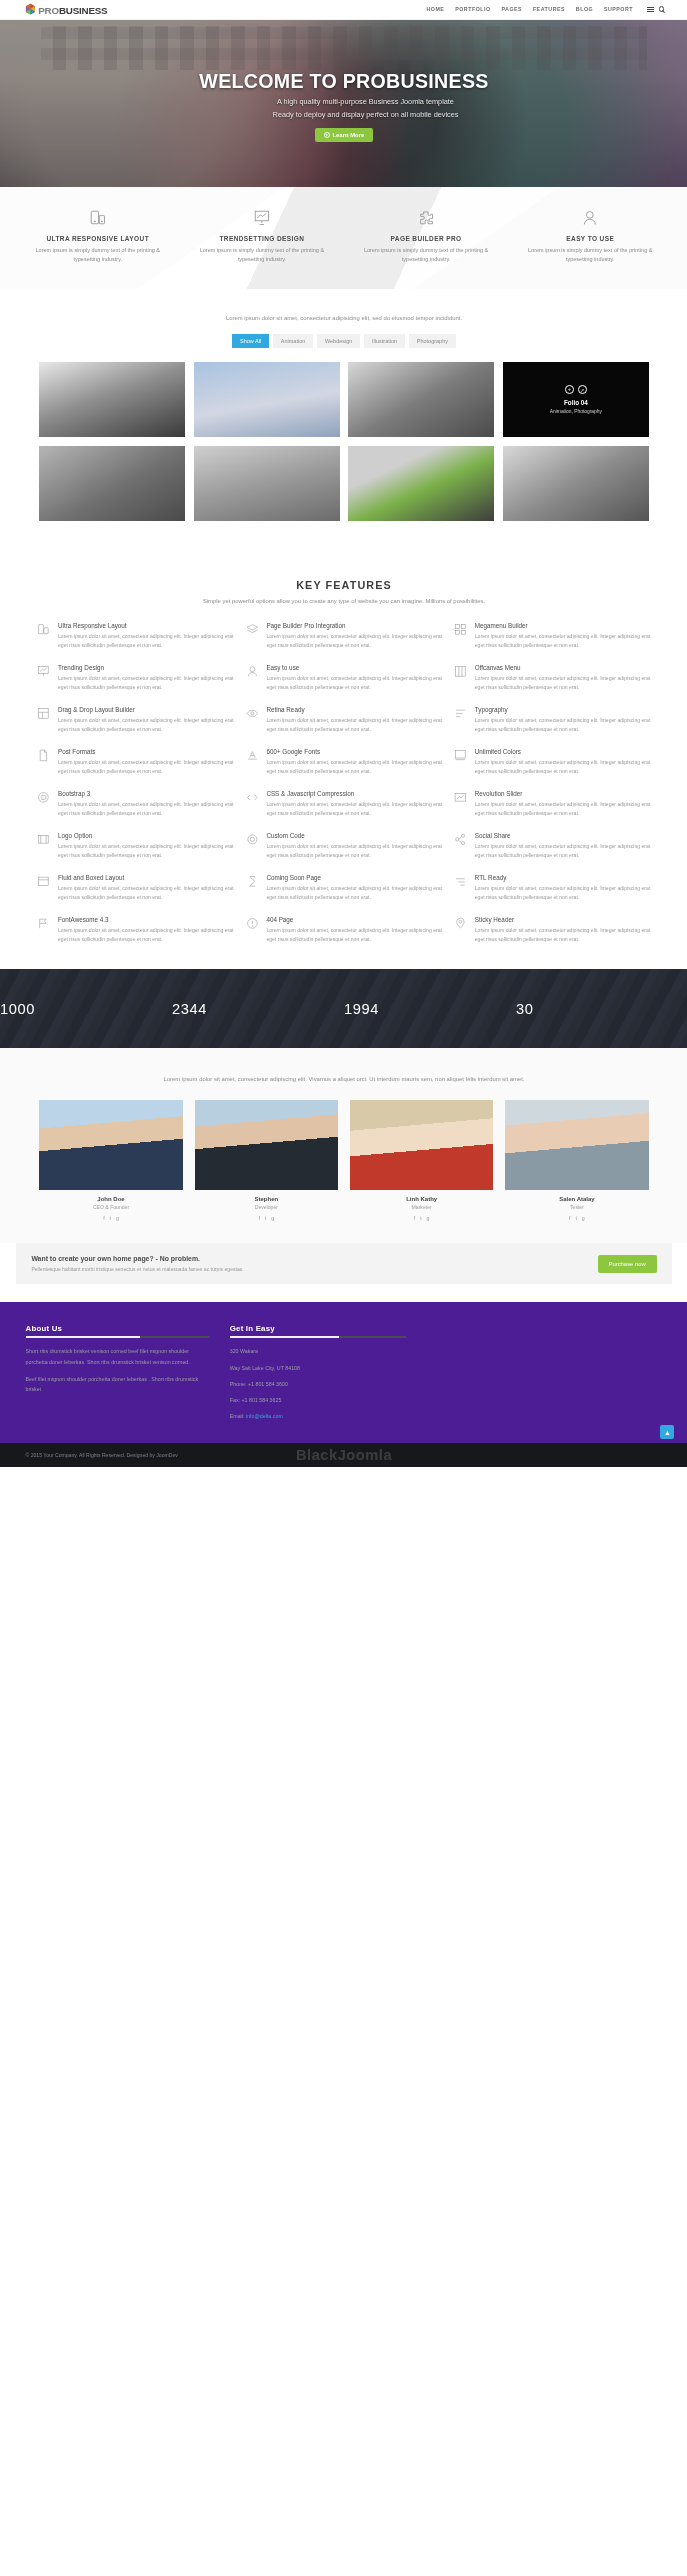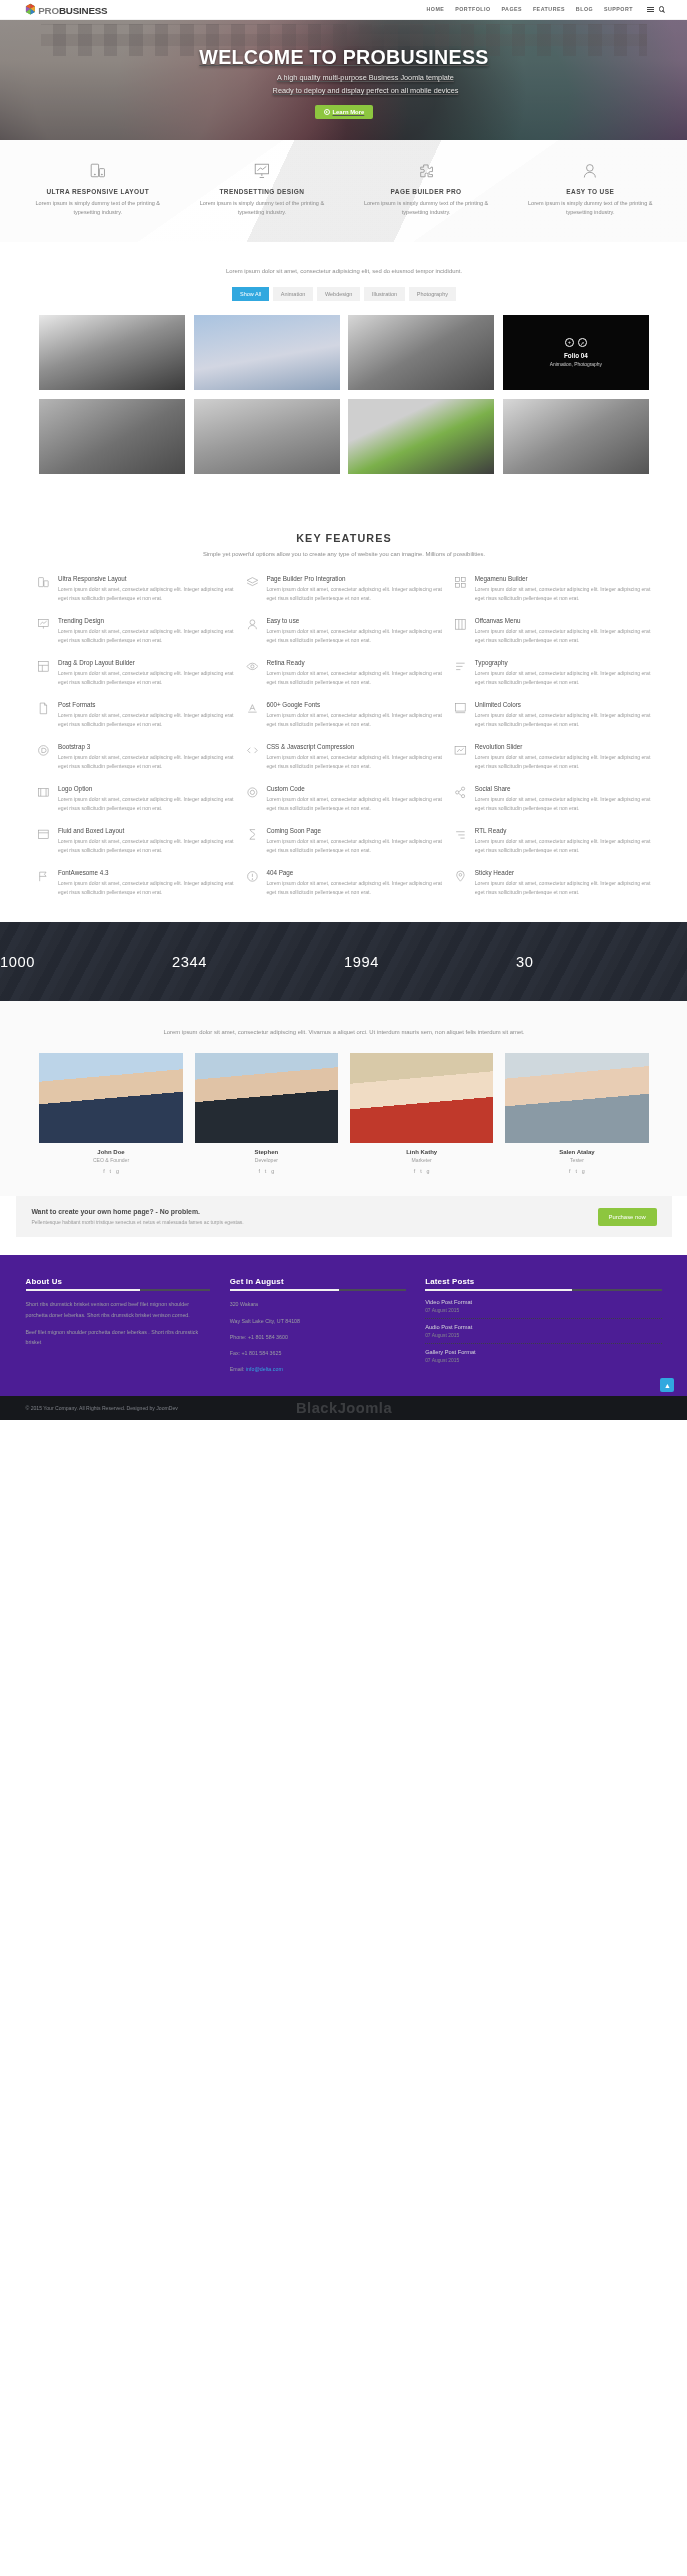--- a/index.html
+++ b/index.html
@@ -33,23 +33,22 @@
     width:5.9px; height:5.9px; border:1px solid #444; border-radius:50%;
     position:relative;
   }
   .srch:after {
     content:""; position:absolute; width:1px; height:2.9px; background:#444;
     right:-1px; bottom:-2px; transform:rotate(-45deg);
   }
 
   
   .hero {
-    height:120px; position:relative; overflow:hidden;
+    height:167px; position:relative; overflow:hidden;
     background:linear-gradient(#2e2a30,#3b3538);
-    text-decoration:underline;
   }
   .hero-photo {
     position:absolute; inset:0;
     background:
       radial-gradient(circle at 18% 55%, rgba(235,225,210,.55) 0 16%, transparent 40%),
       radial-gradient(circle at 38% 70%, rgba(200,60,80,.45) 0 12%, transparent 34%),
       radial-gradient(circle at 56% 60%, rgba(40,40,48,.65) 0 13%, transparent 36%),
       radial-gradient(circle at 73% 62%, rgba(40,150,110,.5) 0 13%, transparent 36%),
       radial-gradient(circle at 90% 58%, rgba(150,110,180,.55) 0 15%, transparent 40%),
       linear-gradient(180deg,#efeae3 0%,#ded6cc 34%,#4a4348 100%);
@@ -684,45 +683,30 @@
     <button>Purchase now</button>
   </div>
 
   <div class="footer">
     <div>
       <div class="fh">About Us</div>
       <div class="fp">Short ribs drumstick brisket venison corned beef filet mignon shoulder porchetta doner leberkas. Short ribs drumstick brisket venison corned.</div>
       <div class="fp">Beef filet mignon shoulder porchetta doner leberkas . Short ribs drumstick brisket</div>
     </div>
     <div>
-      <div class="fh">Get In August</div>
+      <div class="fh">Get In Easy</div>
       <div class="fline">320 Wakara</div>
       <div class="fline">Way Salt Lake City, UT 84108</div>
       <div class="fline">Phone: +1 801 584 3600</div>
       <div class="fline">Fax: +1 801 584 3625</div>
       <div class="fline">
         <span>Email:</span>
         <a href="#">info@delta.com</a>
       </div>
     </div>
-    <div>
-      <div class="fh">Latest Posts</div>
-      <div class="post">
-        <div class="post-t">Video Post Format</div>
-        <div class="post-d">07 August 2015</div>
-      </div>
-      <div class="post">
-        <div class="post-t">Audio Post Format</div>
-        <div class="post-d">07 August 2015</div>
-      </div>
-      <div class="post">
-        <div class="post-t">Gallery Post Format</div>
-        <div class="post-d">07 August 2015</div>
-      </div>
-    </div>
   </div>
 
   <div class="copy">
     <div class="copy-t">© 2015 Your Company. All Rights Reserved. Designed by JoomDev</div>
     <div class="watermark">BlackJoomla</div>
     <div class="totop">▲</div>
   </div>
 
 </div>
 

